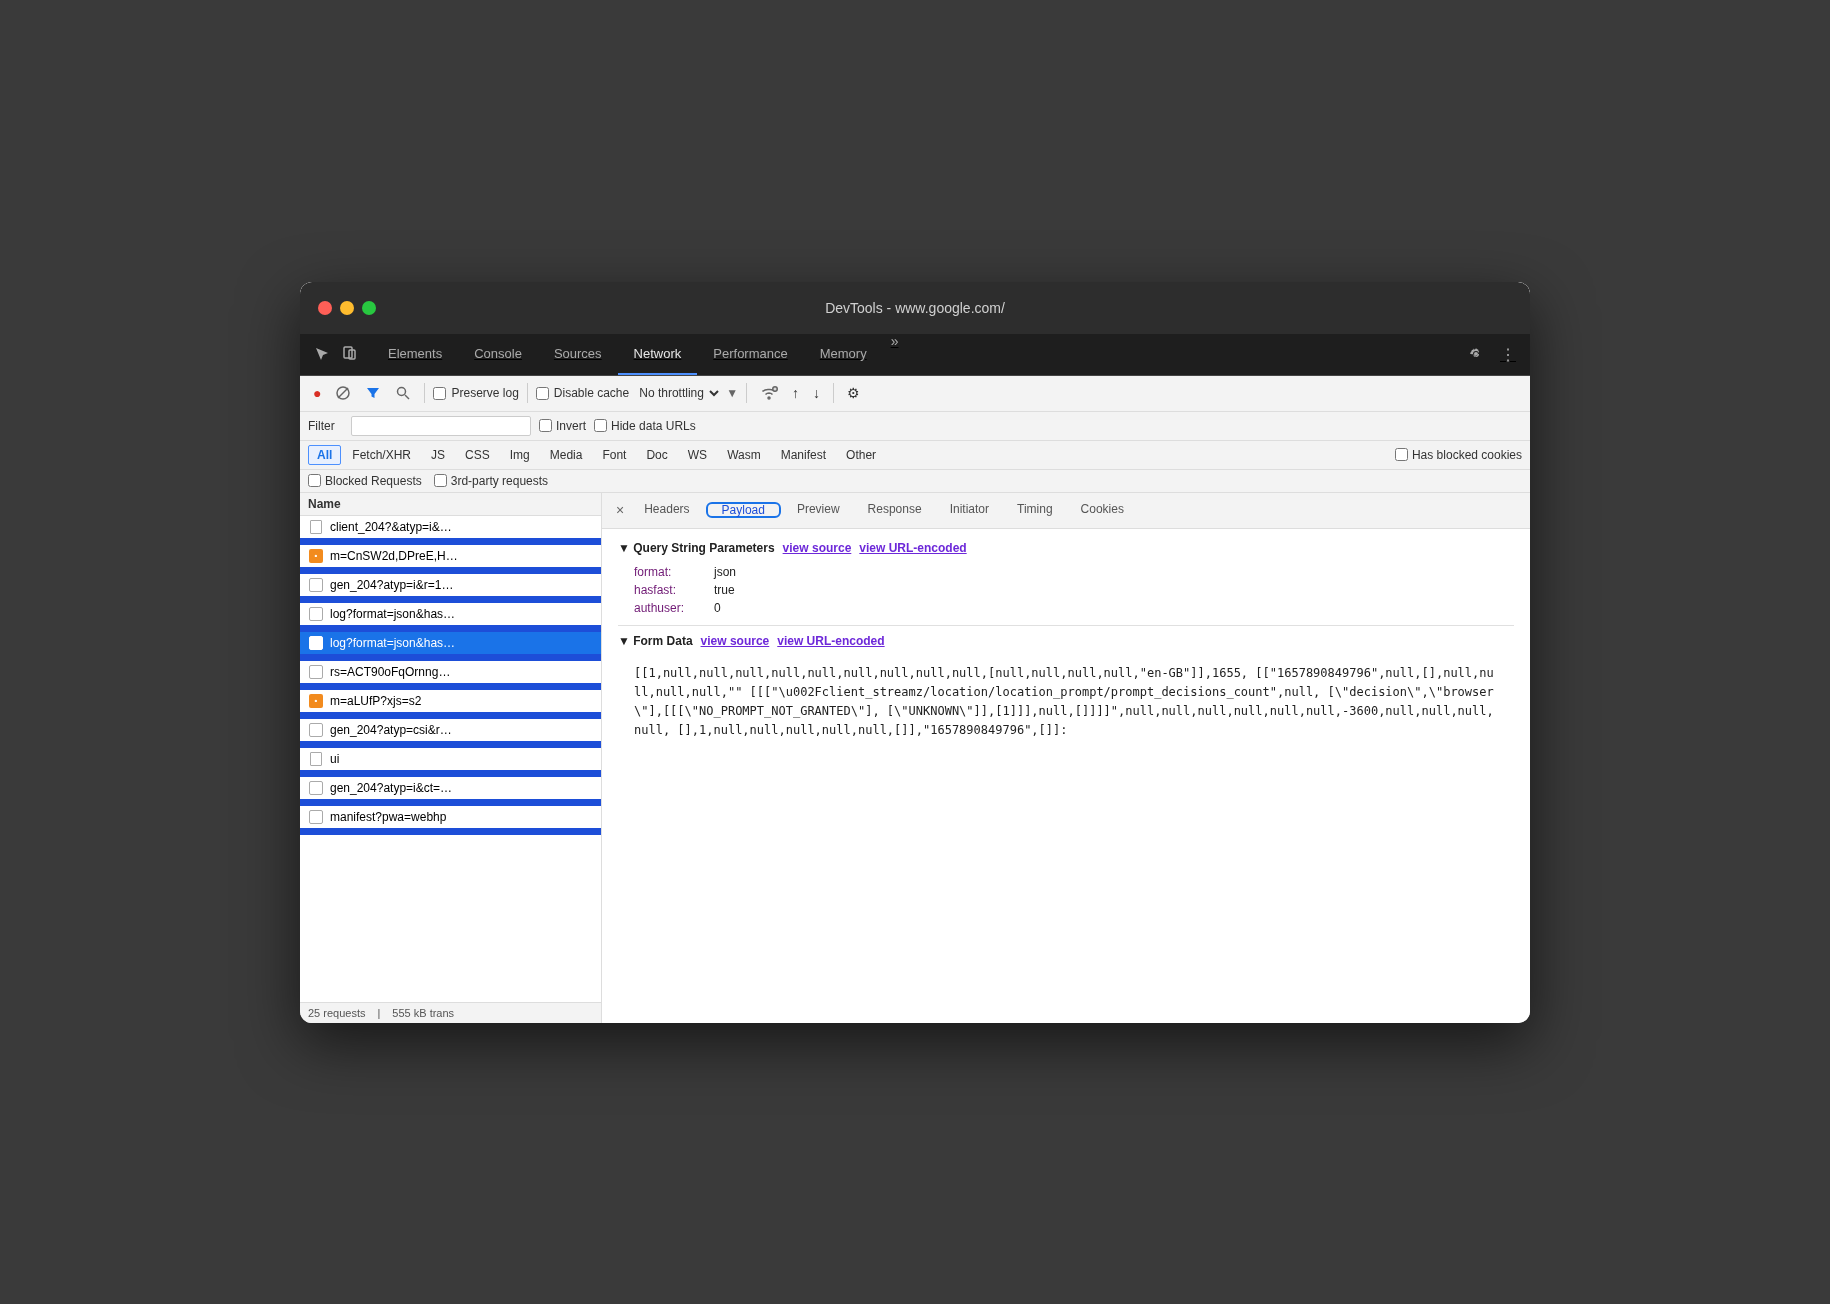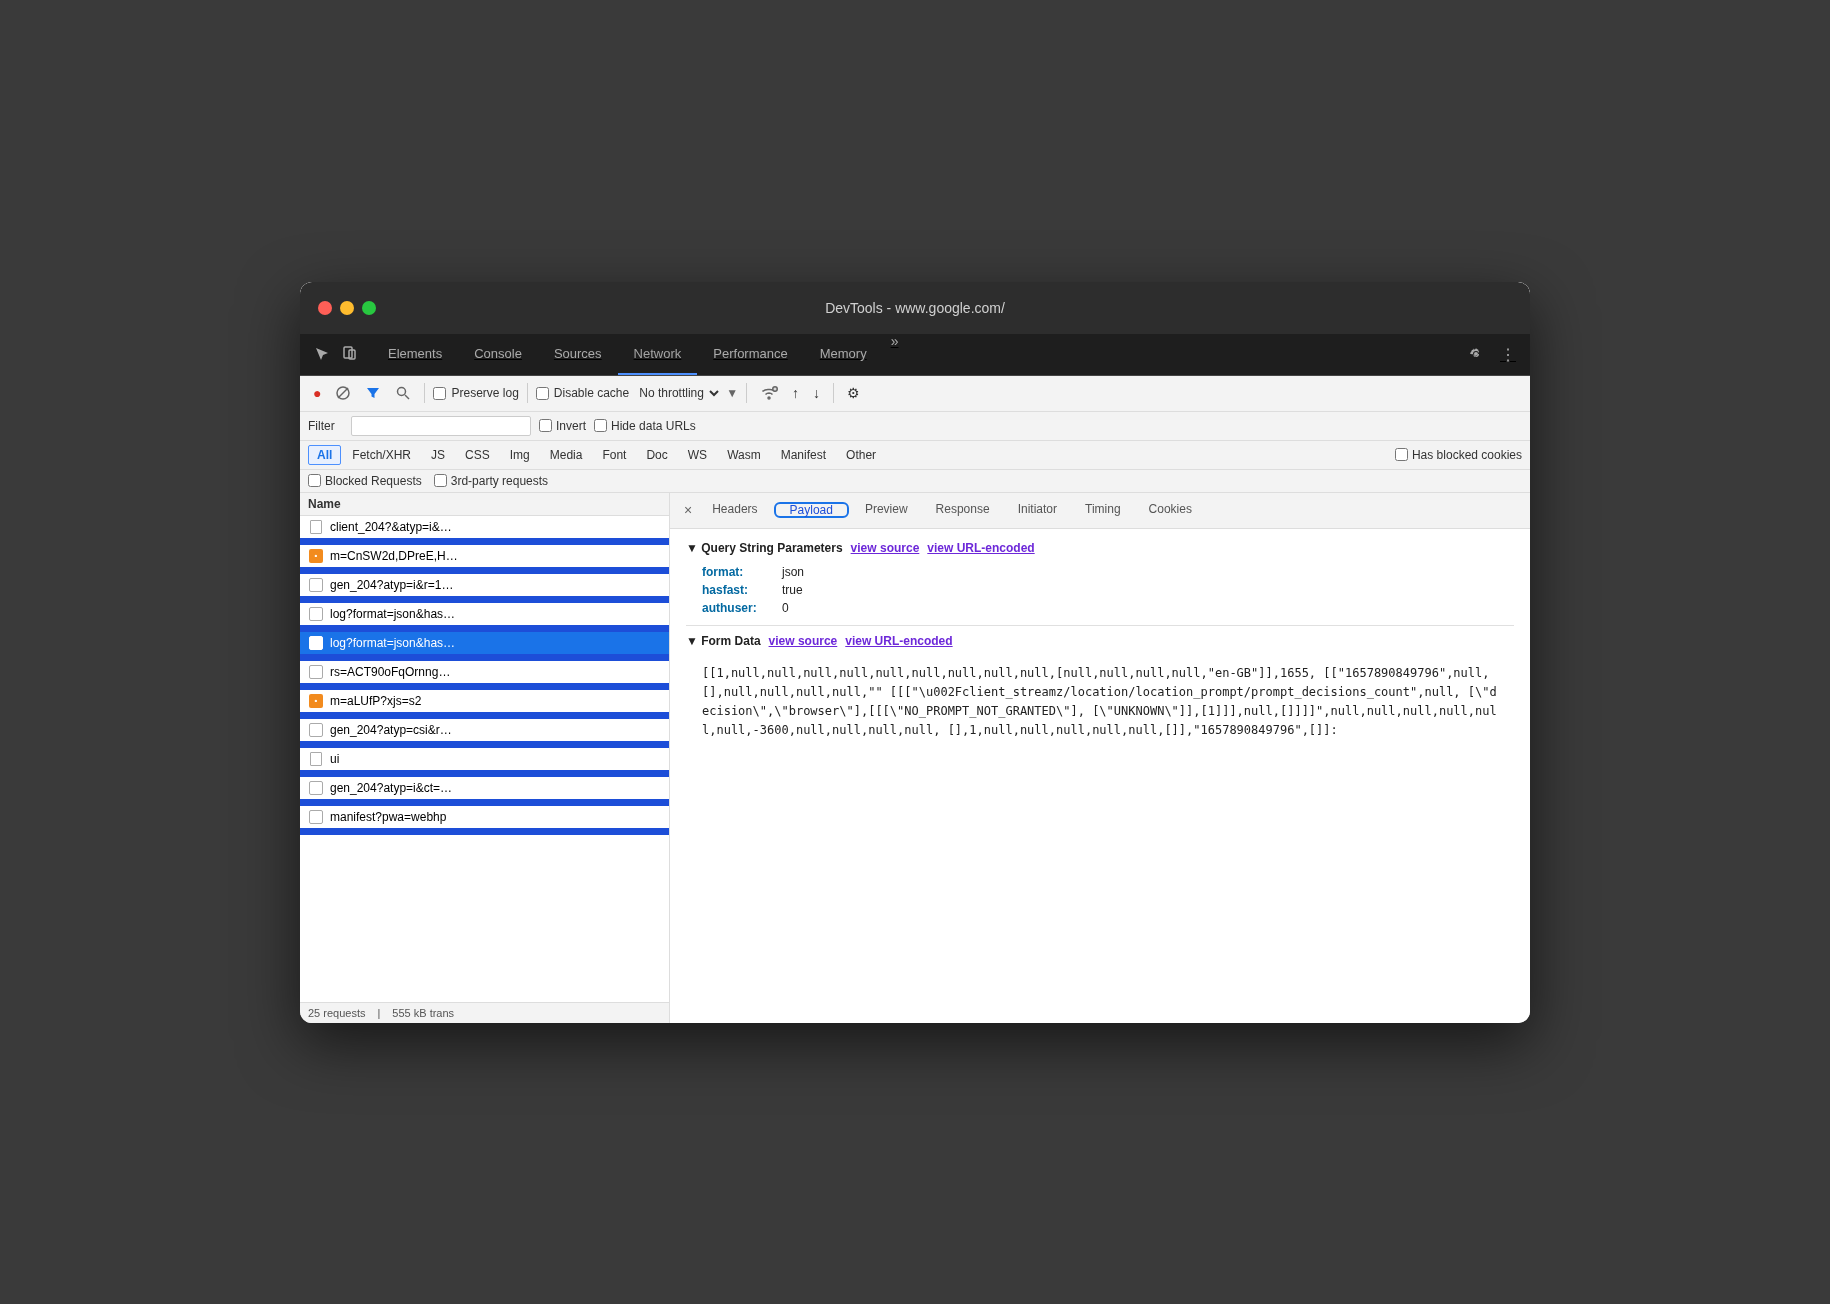--- a/index.html
+++ b/index.html
@@ -76,21 +76,21 @@
       color: #aaa;
       font-size: 13px;
       padding: 0 16px;
       height: 42px;
       display: flex;
       align-items: center;
       cursor: pointer;
       border-bottom: 2px solid transparent;
     }
     .dt-tab.active {
-      color: #a3a3a3;
+      color: #e5e5e5;
       border-bottom: 2px solid #4d90fe;
     }
     .dt-tab-more {
       color: #aaa;
       font-size: 14px;
       padding: 0 8px;
       cursor: pointer;
     }
     .dt-right-icons {
       margin-left: auto;
@@ -224,21 +224,21 @@
       color: #333;
       cursor: pointer;
     }
     
     .main-area {
       display: flex;
       height: 530px;
     }
     
     .request-list-panel {
-      width: 370px;
+      width: 302px;
       border-right: 1px solid #ddd;
       display: flex;
       flex-direction: column;
       overflow: hidden;
     }
     .request-list-header {
       display: flex;
       background: #f3f3f3;
       border-bottom: 1px solid #ddd;
       padding: 4px 8px;
@@ -377,22 +377,22 @@
       cursor: pointer;
       font-size: 12px;
       font-weight: bold;
     }
     .param-row {
       display: flex;
       padding: 2px 0 2px 16px;
       font-size: 12px;
     }
     .param-key {
-      font-weight: 700;
-      color: #0369a1;
+      font-weight: 400;
+      color: #701a75;
       min-width: 80px;
     }
     .param-value {
       color: #222;
     }
     .form-data-content {
       padding: 8px 16px;
       font-size: 12px;
       color: #222;
       word-break: break-all;

